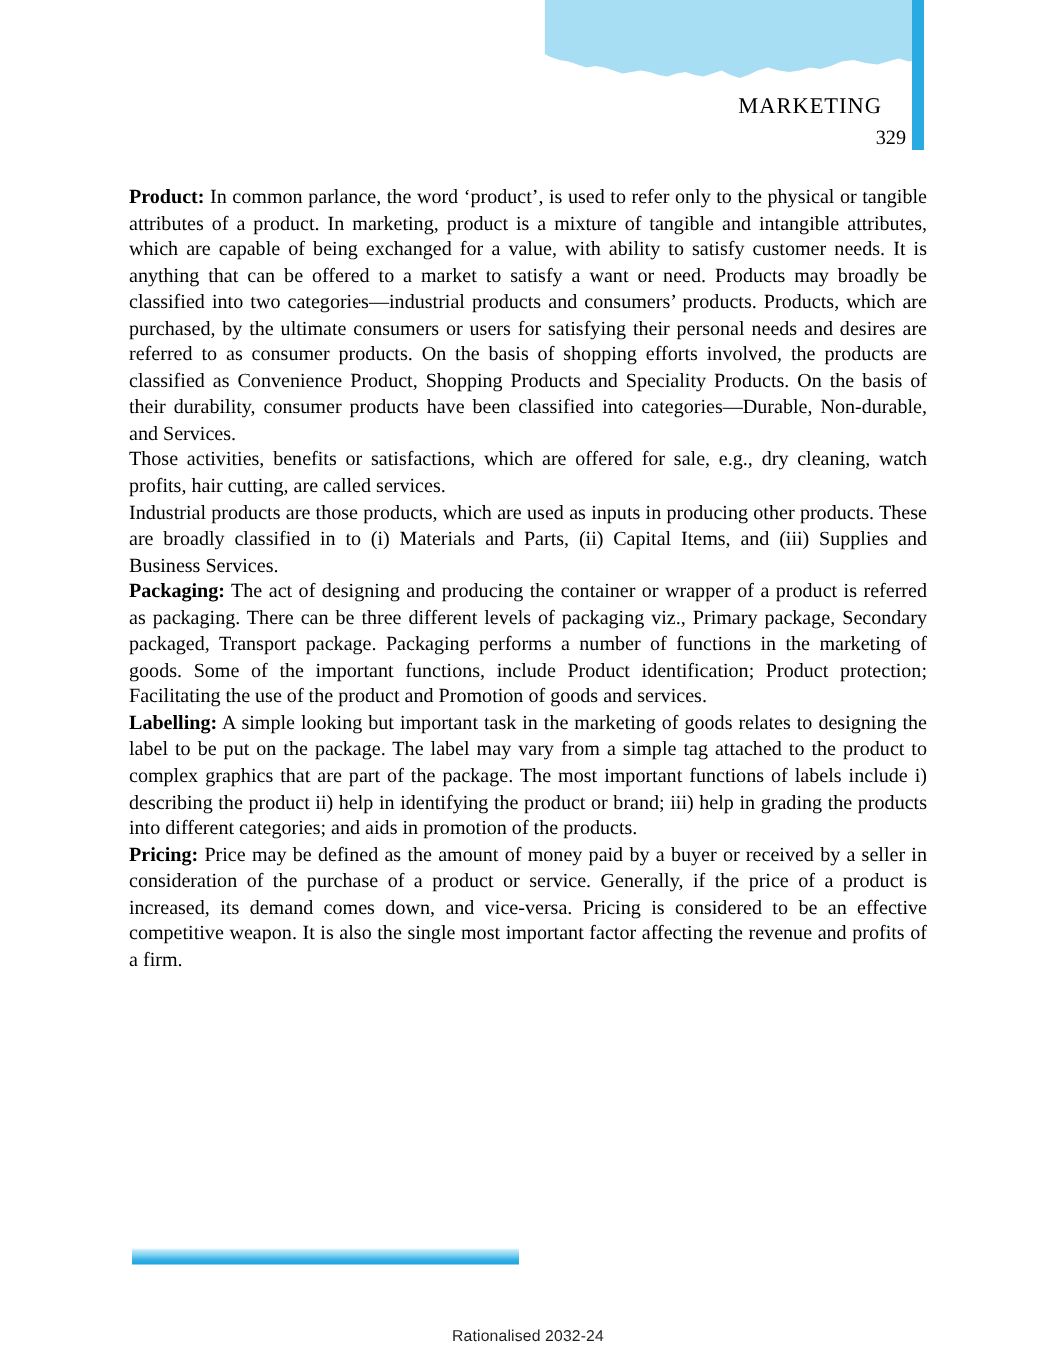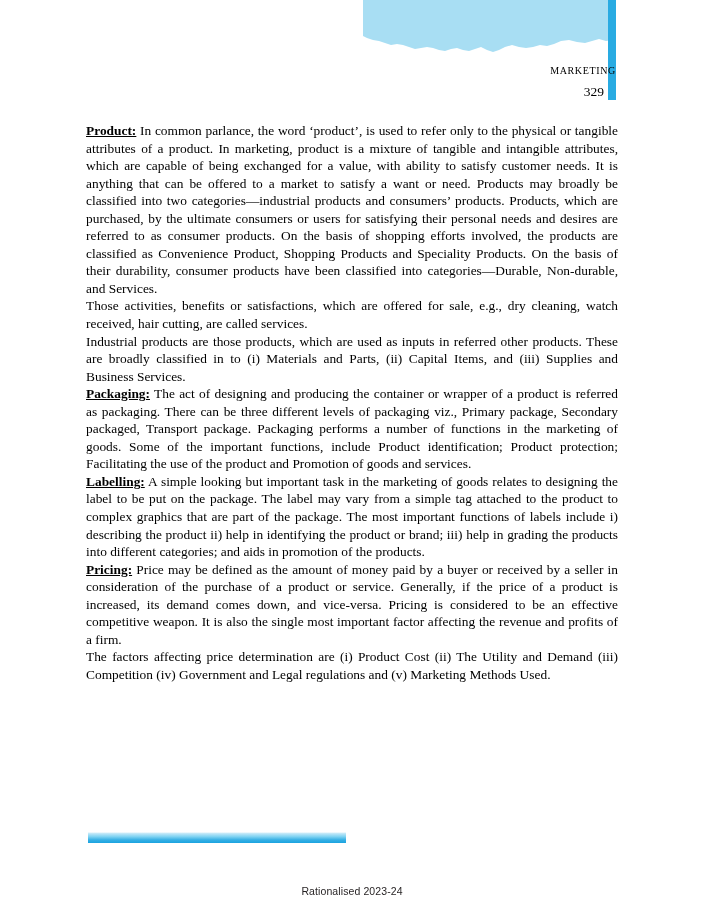--- a/index.html
+++ b/index.html
@@ -36,23 +36,23 @@
     position: absolute;
     left: 608px;
     top: 0px;
     width: 8px;
     height: 100px;
     background: #29ABE2;
   }
 
   #header-label {
     position: absolute;
-    right: 88px;
+    right: 116px;
     top: 64px;
-    font-size: 10px;
+    font-size: 15px;
     letter-spacing: 0.65px;
     font-variant: small-caps;
     text-transform: uppercase;
     line-height: 14px;
     white-space: nowrap;
   }
   #page-number {
     position: absolute;
     right: 100px;
     top: 84px;
@@ -73,21 +73,20 @@
     line-height: 17.55px;
     text-align: justify;
     text-justify: inter-word;
     margin: 0;
     hyphens: none;
   }
   .para + .para.tight { margin-top: 0; }
   .para.spaced { margin-top: 0; }
   .lead {
     font-weight: bold;
-    text-decoration: underline;
   }
 
   
   #footer-bar {
     position: absolute;
     left: 88px;
     top: 832px;
     width: 258px;
     height: 11px;
     background: linear-gradient(to bottom,
@@ -124,28 +123,27 @@
 
 <div id="header-rule"></div>
 
 <div id="header-label">MARKETING</div>
 <div id="page-number">329</div>
 
 <div id="content">
 
   <p class="para"><span class="lead">Product:</span><span> In common parlance, the word ‘product’, is used to refer only to the physical or tangible attributes of a product. In marketing, product is a mixture of tangible and intangible attributes, which are capable of being exchanged for a value, with ability to satisfy customer needs. It is anything that can be offered to a market to satisfy a want or need. Products may broadly be classified into two categories—industrial products and consumers’ products. Products, which are purchased, by the ultimate consumers or users for satisfying their personal needs and desires are referred to as consumer products. On the basis of shopping efforts involved, the products are classified as Convenience Product, Shopping Products and Speciality Products. On the basis of their durability, consumer products have been classified into categories—Durable, Non-durable, and Services.</span></p>
 
-  <p class="para tight"><span>Those activities, benefits or satisfactions, which are offered for sale, e.g., dry cleaning, watch received, hair cutting, are called services.</span></p>
+  <p class="para tight"><span>Those activities, benefits or satisfactions, which are offered for sale, e.g., dry cleaning, watch profits, hair cutting, are called services.</span></p>
 
-  <p class="para tight"><span>Industrial products are those products, which are used as inputs in referred other products. These are broadly classified in to (i) Materials and Parts, (ii) Capital Items, and (iii) Supplies and Business Services.</span></p>
+  <p class="para tight"><span>Industrial products are those products, which are used as inputs in producing other products. These are broadly classified in to (i) Materials and Parts, (ii) Capital Items, and (iii) Supplies and Business Services.</span></p>
 
   <p class="para spaced"><span class="lead">Packaging:</span><span> The act of designing and producing the container or wrapper of a product is referred as packaging. There can be three different levels of packaging viz., Primary package, Secondary packaged, Transport package. Packaging performs a number of functions in the marketing of goods. Some of the important functions, include Product identification; Product protection; Facilitating the use of the product and Promotion of goods and services.</span></p>
 
   <p class="para spaced"><span class="lead">Labelling:</span><span> A simple looking but important task in the marketing of goods relates to designing the label to be put on the package. The label may vary from a simple tag attached to the product to complex graphics that are part of the package. The most important functions of labels include i) describing the product ii) help in identifying the product or brand; iii) help in grading the products into different categories; and aids in promotion of the products.</span></p>
 
   <p class="para spaced"><span class="lead">Pricing:</span><span> Price may be defined as the amount of money paid by a buyer or received by a seller in consideration of the purchase of a product or service. Generally, if the price of a product is increased, its demand comes down, and vice-versa. Pricing is considered to be an effective competitive weapon. It is also the single most important factor affecting the revenue and profits of a firm.</span></p>
 
-  <p class="para tight"><span>The factors affecting price determination are (i) Product Cost (ii) The Utility and Demand (iii) Competition (iv) Government and Legal regulations and (v) Marketing Methods Used.</span></p>
 
 </div>
 
 <div id="footer-bar"></div>
-<div id="footer-note">Rationalised 2023-24</div>
+<div id="footer-note">Rationalised 2032-24</div>
 
 </body></html>

